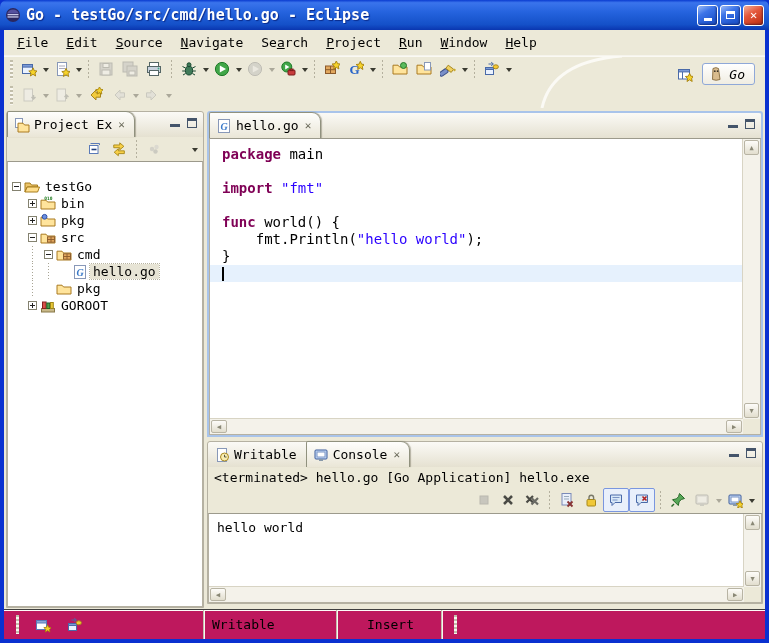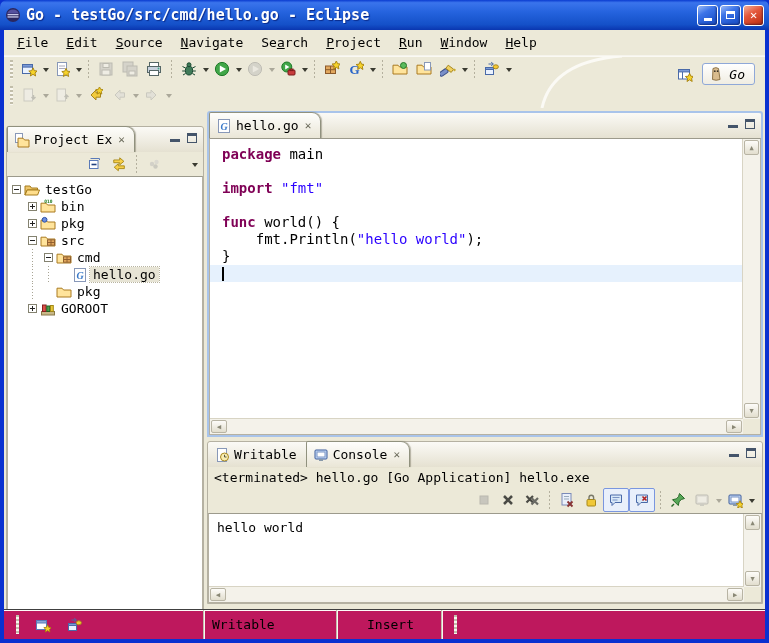--- a/index.html
+++ b/index.html
@@ -52,21 +52,21 @@
   .tab{display:flex;align-items:center;gap:4px;padding:3px 9px 3px 6px;white-space:nowrap;height:19px;}
   .tab.active{background:linear-gradient(#FEFEFC,#EAE6D7);border:1px solid #90917E;border-bottom:none;
     border-radius:2px 9px 0 0;box-shadow:1px 0 1px rgba(120,115,95,.5);}
   .tab .x{color:#6A6A5A;font-size:11px;font-weight:bold;margin-left:2px;}
   .panel-ctrl{position:absolute;right:6px;top:6px;display:flex;gap:7px;align-items:center;}
   .pmin{width:10px;height:4px;border-bottom:3px solid #44546A;}
   .pmax{width:10px;height:10px;border:1px solid #44546A;border-top:3px solid #44546A;box-sizing:border-box;}
   .viewbar{height:24px;display:flex;align-items:center;justify-content:flex-end;padding-right:4px;flex:none;}
   .content{flex:1;position:relative;background:#fff;border:1px solid #B5B1A2;border-top:1px solid #9C9A8C;margin:0;overflow:hidden;}
   
-  .tree{position:absolute;inset:0;background:#fff;padding-top:4px;overflow:hidden;}
+  .tree{position:absolute;inset:0;background:#fff;padding-top:16px;overflow:hidden;}
   .trow{display:flex;align-items:center;height:17px;}
   .tcell{width:16px;height:17px;flex:none;position:relative;}
   .tcell.v::before{content:'';position:absolute;left:8px;top:0;bottom:0;width:1px;
     background:repeating-linear-gradient(180deg,#A8A494 0 1px,transparent 1px 3px);}
   .expander{width:16px;height:17px;flex:none;display:flex;align-items:center;justify-content:center;}
   .expbox{width:9px;height:9px;background:#fff;border:1px solid #848270;box-sizing:border-box;position:relative;}
   .expbox::before{content:'';position:absolute;left:1px;right:1px;top:3px;height:1px;background:#222;}
   .expbox.plus::after{content:'';position:absolute;top:1px;bottom:1px;left:3px;width:1px;background:#222;}
   .ticon{width:18px;height:16px;flex:none;display:flex;align-items:center;}
   .tlabel{padding:0 3px;white-space:nowrap;}
@@ -374,21 +374,21 @@
                 <circle cx="9.6" cy="5.2" r="0.9" fill="#3A3328"></circle>
               </svg>
             </span>
           <span>Go</span>
         </span>
       </div>
     </div>
 
     <div class="main">
 
-      <div class="panel" style="left:2px;top:18px;width:198px;height:497px;">
+      <div class="panel" style="left:2px;top:3px;width:198px;height:497px;">
         <div class="tabstrip">
           <div class="tab active">
             <span class="icon16" id="pe-tab-icon">
                 <svg width="16" height="16" viewBox="0 0 16 16">
                   <rect x="1.5" y="1.5" width="7" height="9" fill="#fff" stroke="#8898B8"></rect>
                   <path d="M4 6.2 h5 l1.6 1.8 H15 v7 H4 Z" fill="#FFE49C" stroke="#AA7B21"></path>
                 </svg>
               </span>
             <span>Project Ex</span>
             <span class="x">✕</span>

